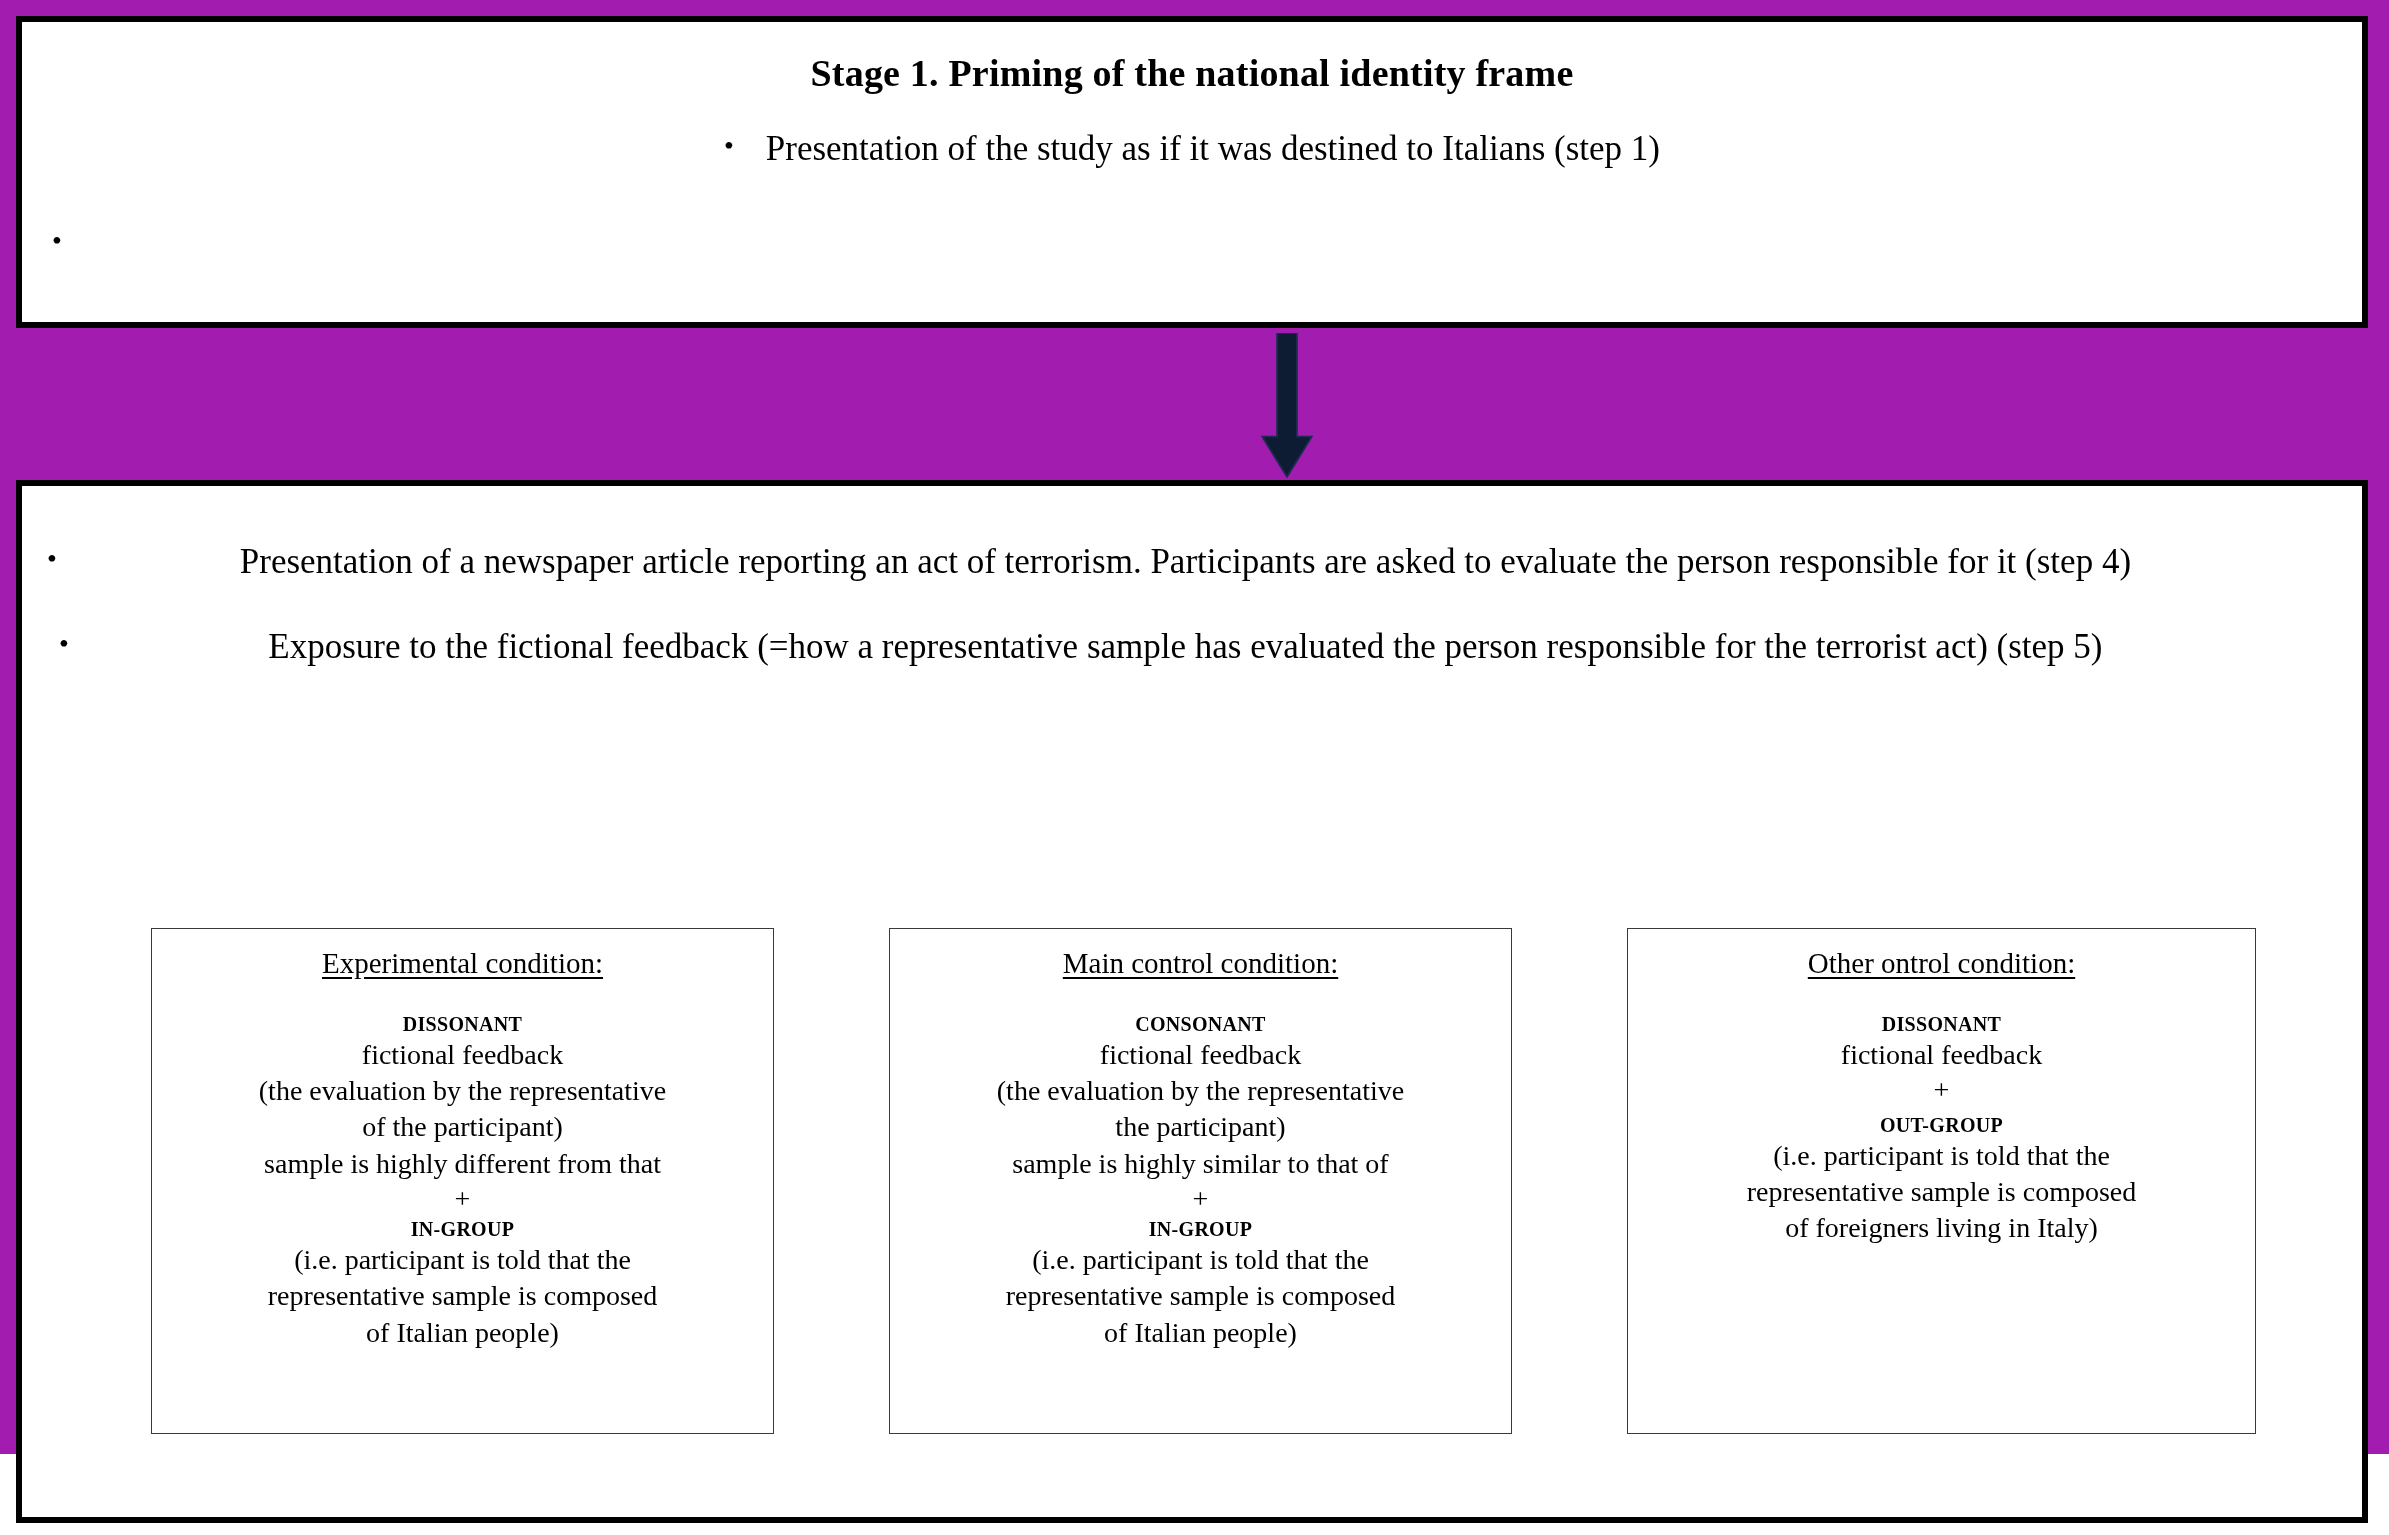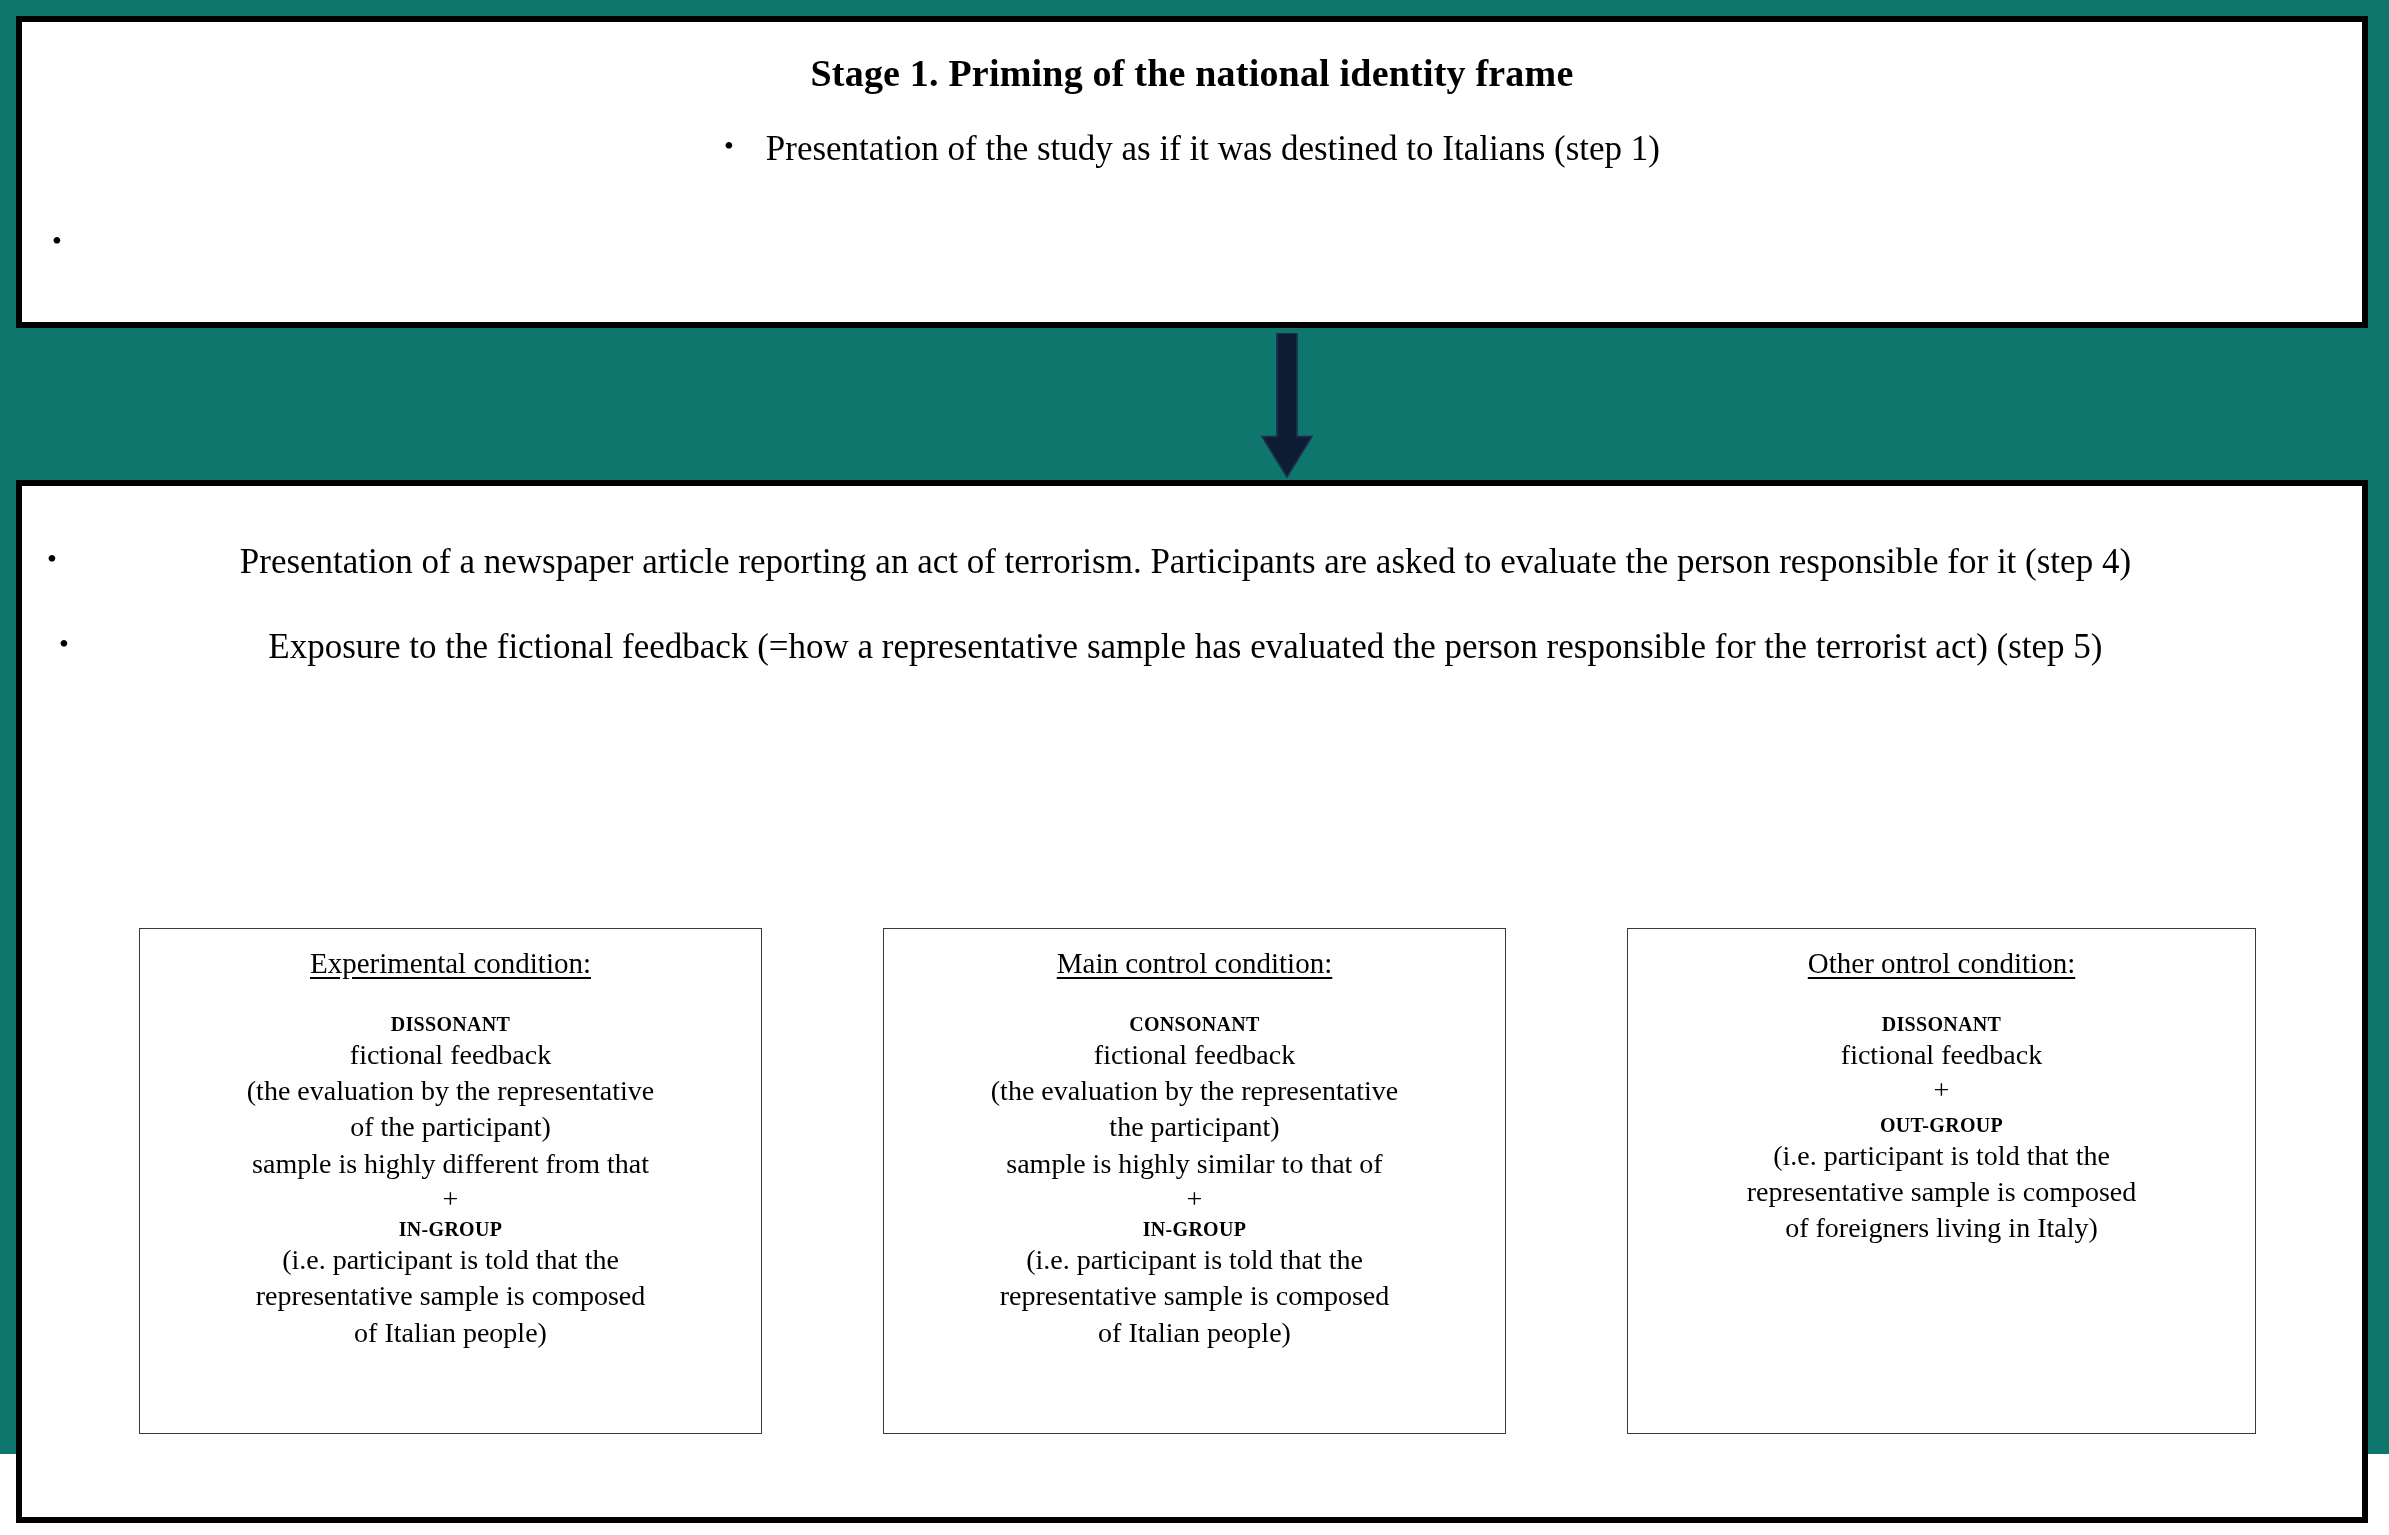--- a/index.html
+++ b/index.html
@@ -13,21 +13,21 @@
     height: 1536px;
     font-family: "Liberation Serif", "DejaVu Serif", serif;
     color: #000000;
     overflow: hidden;
   }
 
   .page {
     position: relative;
     width: 2389px;
     height: 1454px;
-    background: #0f766e;
+    background: #a21caf;
   }
 
   
   .stage1-box {
     position: absolute;
     left: 16px;
     top: 16px;
     width: 2352px;
     height: 312px;
     box-sizing: border-box;
@@ -135,20 +135,21 @@
   }
 
   .cond-box {
     box-sizing: border-box;
     border: 1.9px solid #3a3a3a;
     background: #ffffff;
     padding: 16px 11px 16px 11px;
     text-align: center;
     font-size: 28px;
     line-height: 1.30;
+    margin-left: 12px;
   }
   .cond-1 { width: 623px; height: 506px; }
   .cond-2 { width: 623px; height: 506px; }
   .cond-3 { width: 629px; height: 506px; }
 
   .cond-heading {
     text-decoration: underline;
     text-underline-offset: 4.3px;
     font-size: 29px;
     margin-bottom: 28px;

